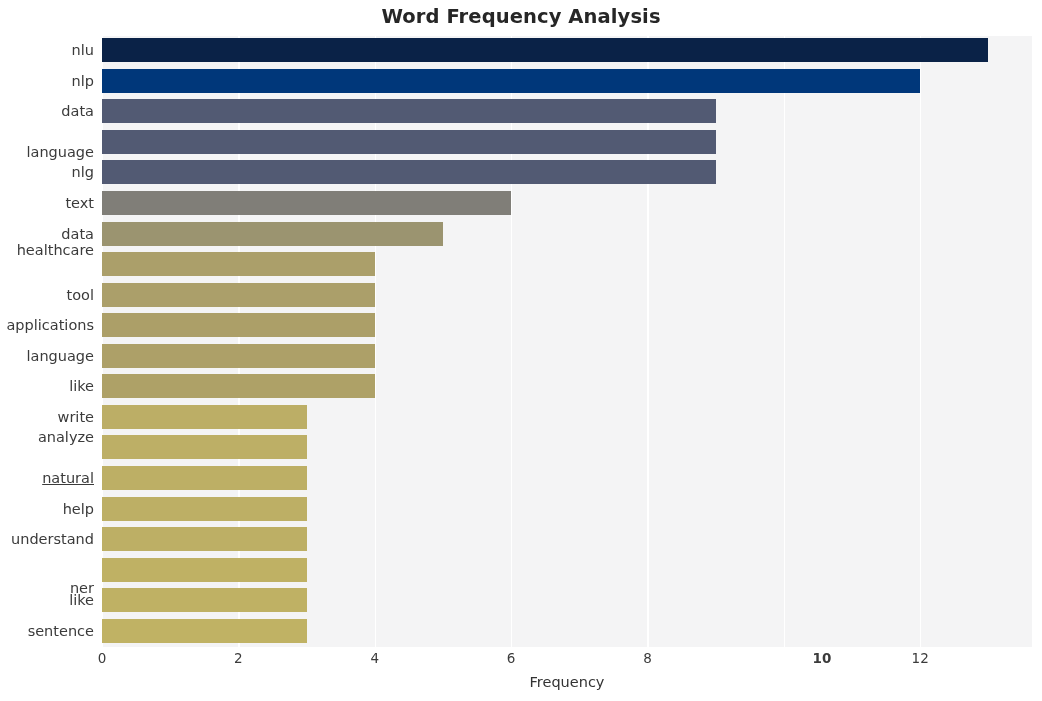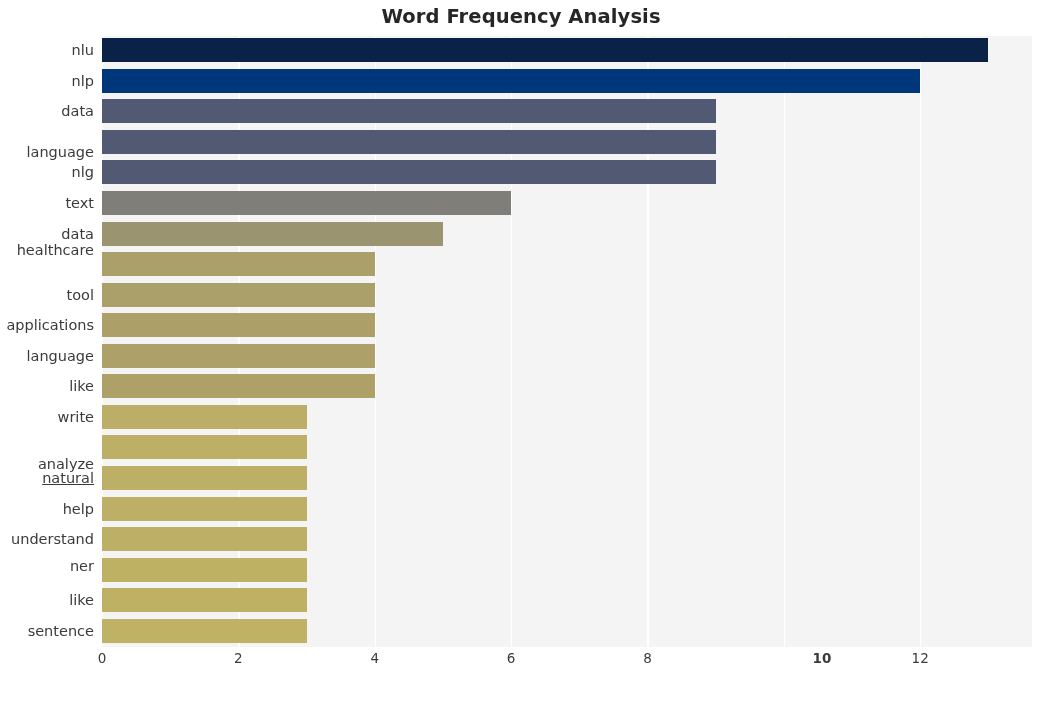--- a/index.html
+++ b/index.html
@@ -182,33 +182,34 @@
       <div class="ylab" style="top: 108px; text-align: right;">language</div>
       <div class="ylab" style="top: 128.475px;">nlg</div>
       <div class="ylab" style="top: 159.025px;">text</div>
       <div class="ylab" style="top: 189.575px;">data</div>
       <div class="ylab" style="top: 206px;">healthcare</div>
       <div class="ylab" style="top: 250.675px;">tool</div>
       <div class="ylab" style="top: 281.225px;">applications</div>
       <div class="ylab" style="top: 311.775px;">language</div>
       <div class="ylab" style="top: 342.325px; padding-left: 40px;">like</div>
       <div class="ylab" style="top: 372.875px;">write</div>
-      <div class="ylab" style="top: 420px;">analyze</div>
+      <div class="ylab" style="top: 393px;">analyze</div>
       <div class="ylab" style="top: 433.975px; text-decoration: underline;">natural</div>
       <div class="ylab" style="top: 464.525px;">help</div>
       <div class="ylab" style="top: 495.075px;">understand</div>
-      <div class="ylab" style="top: 522px;">ner</div>
+      <div class="ylab" style="top: 544px;">ner</div>
       <div class="ylab" style="top: 556.175px;">like</div>
       <div class="ylab" style="top: 586.725px;">sentence</div>
     </div>
 
   <div id="xticks">
       <div class="xtick" style="left: 0px;">0</div>
       <div class="xtick" style="left: 136.364px;">2</div>
       <div class="xtick" style="left: 272.727px;">4</div>
       <div class="xtick" style="left: 409.091px;">6</div>
       <div class="xtick" style="left: 545.455px;">8</div>
       <div class="xtick" style="left: 720px; font-weight: bold;">10</div>
       <div class="xtick" style="left: 818.182px;">12</div>
     </div>
 
+  <div id="xaxis-label">Frequency</div>
 
 </div>
 
 </body></html>

